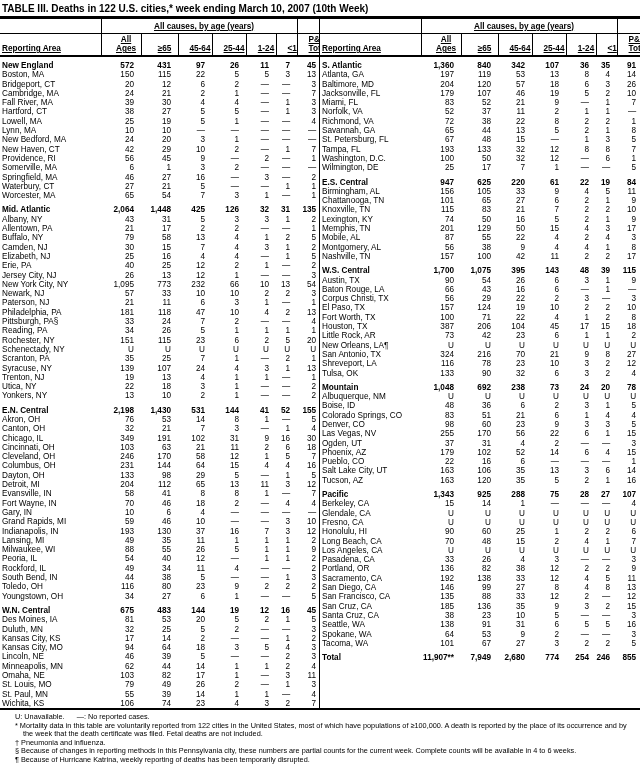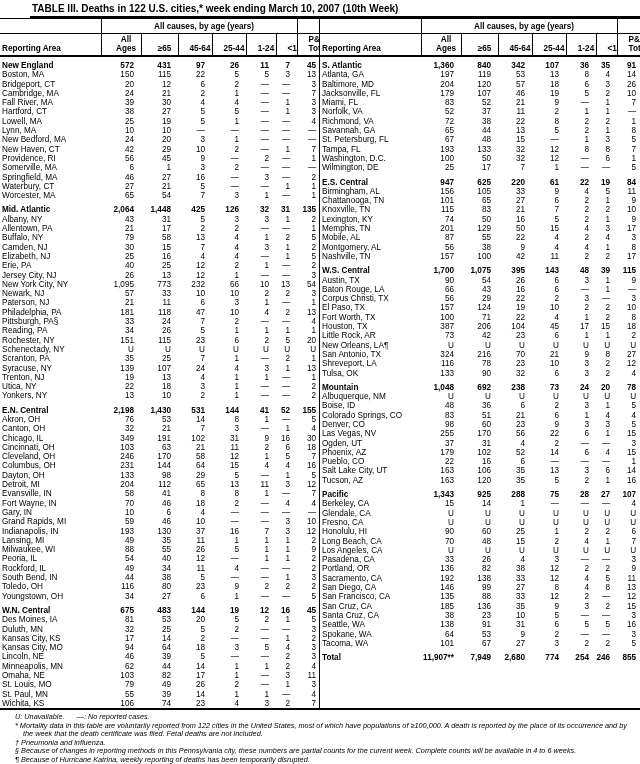--- a/index.html
+++ b/index.html
@@ -1,45 +1,45 @@
 <!DOCTYPE html>
 <html><head>
 <meta charset="utf-8">
 <style>
   html,body{margin:0;padding:0;background:#fff;}
   body{width:640px;height:764px;color:#000;font-family:"Liberation Sans",sans-serif;-webkit-font-smoothing:antialiased;}
   .page{width:640px;}
-  .title{font-size:10px;font-weight:bold;padding:3px 14px 2px 2px;border-bottom:2px solid #000;white-space:nowrap;margin-left:30px;}
+  .title{font-size:10px;font-weight:bold;padding:3px 14px 2px 2px;border-bottom:2px solid #000;white-space:nowrap;}
   .tables{display:flex;border-bottom:2px solid #000;align-items:stretch;}
   .half{width:320px;box-sizing:border-box;}
   .half.left{border-right:1px solid #000;}
   table{border-collapse:collapse;table-layout:fixed;width:100%;}
   col.c-area{width:101px;}
   col.c-all{width:40px;}
   col.c-65{width:37px;}
   col.c-4564{width:34px;}
   col.c-2544{width:34px;}
   col.c-124{width:30px;}
   col.c-lt1{width:21px;}
   col.c-pni{width:23px;}
-  thead th{border:1px solid #000;font-size:8.2px;line-height:9px;font-weight:bold;vertical-align:bottom;text-align:center;padding:1px 1px 2px 11px;white-space:pre-line;overflow:hidden;}
+  thead th{border:1px solid #000;font-size:8.2px;line-height:9px;font-weight:bold;vertical-align:bottom;text-align:center;padding:1px 1px 2px 11px;white-space:pre-line;overflow:hidden;text-decoration:underline;}
   thead tr.r1 th{height:11px;}
   thead th.area-h{text-align:left;padding-left:2px;}
   .half table thead th:first-child{border-left:0;margin-left:12px;}
   .half table thead th:last-child{border-right:0;}
   thead{border-bottom:2px solid #000;}
   tbody td{font-size:8.2px;line-height:9.3px;height:9.3px;padding:0;white-space:nowrap;overflow:visible;vertical-align:bottom;}
   tbody td.area{text-align:left;padding-left:2px;}
   tbody td.num{text-align:right;padding-right:7px;}
   tbody td.num.last{padding-right:4px;}
   tbody tr.section td{font-weight:bold;}
   tbody tr.gap td{height:5px;line-height:5px;font-size:1px;}
   tbody tr:first-child td{padding-top:4px;}
   .footnotes{padding:3px 3px 0 3px;}
-  .footnote{font-size:7.3px;line-height:8.5px;padding-left:20px;text-indent:-8px;white-space:pre-wrap;font-style:italic;}
+  .footnote{font-size:7.3px;line-height:8.5px;padding-left:20px;text-indent:-8px;white-space:pre-wrap;}
 </style>
 </head>
 <body>
 
 <div class="page">
   <div class="title">TABLE III. Deaths in 122 U.S. cities,* week ending March 10, 2007 (10th Week)</div>
 
   <div class="tables">
 
     <div class="half left">

